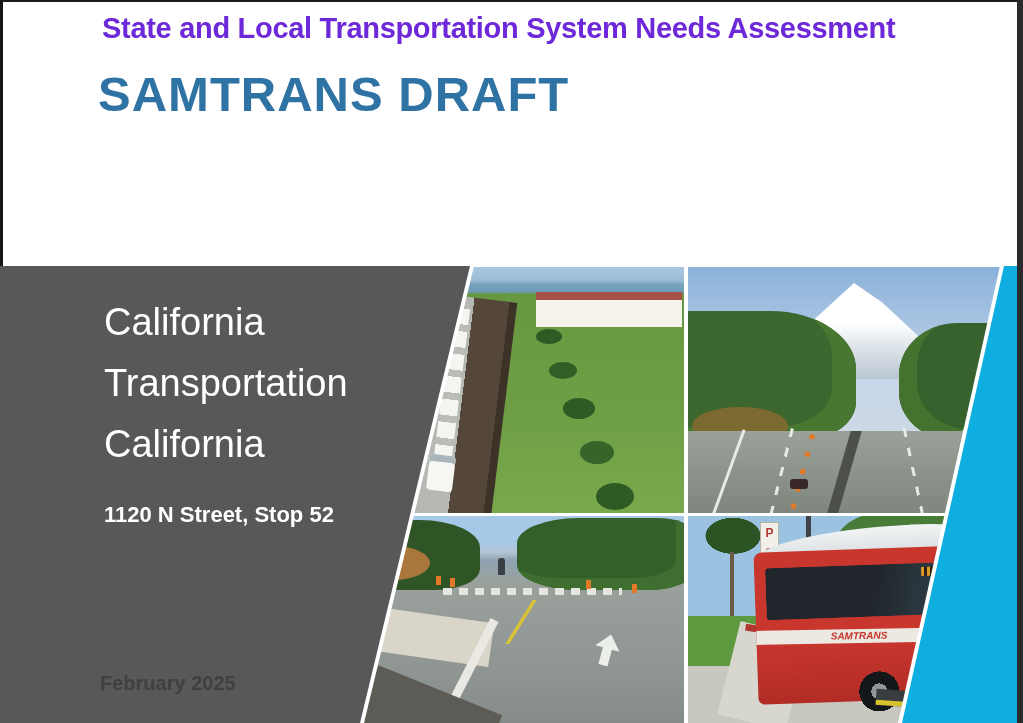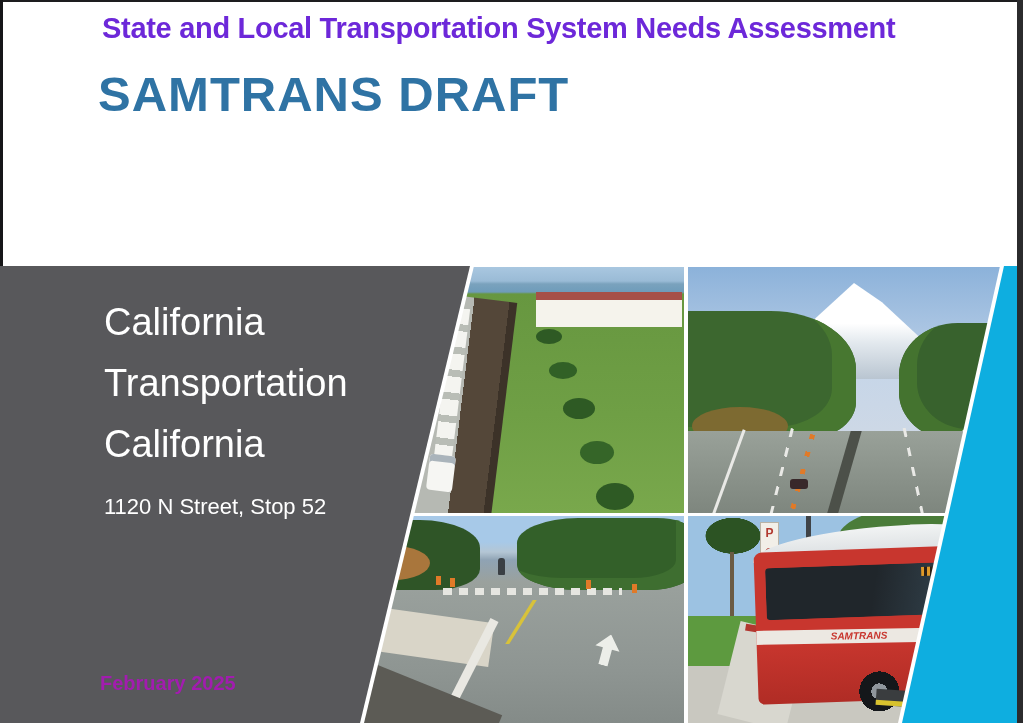--- a/index.html
+++ b/index.html
@@ -53,23 +53,23 @@
   }
   .cyan-panel{
     left:0; top:0; width:1023px; height:457px; background:#0eaee0; z-index:6;
     clip-path:polygon(1004px 0, 1017px 0, 1017px 457px, 902px 457px);
   }
 
   
   .org-text{left:104px; top:26px; z-index:7; color:#ffffff; width:340px;}
   .org-name{position:static; font-size:38px; font-weight:400; line-height:61px;}
   .org-name span{position:static; display:block;}
-  .org-addr{position:static; margin-top:16px; font-size:22px; font-weight:400; line-height:32px;}
+  .org-addr{position:static; margin-top:24px; font-size:22px; font-weight:700; line-height:32px;}
   .org-addr span{position:static; display:block;}
-  .org-date{left:100px; top:406px; z-index:7; color:#a21caf; font-size:20px; font-weight:700;}
+  .org-date{left:100px; top:406px; z-index:7; color:#404040; font-size:20px; font-weight:700;}
 
   
   #p-tl{background:linear-gradient(180deg,#a9c7e0 0,#9abbd6 14px,#7aa2bd 17px,#6f9cba 25px,#679740 27px,#6f9f45 60%,#79a84c 100%);}
   .tl-bldg-l{left:14px; top:20px; width:96px; height:42px; background:linear-gradient(180deg,#a65048 0 9px,#f3f1ea 9px);}
   .tl-bldg-r{left:196px; top:25px; width:146px; height:35px; background:linear-gradient(180deg,#a65048 0 8px,#f5f3ec 8px);}
   .tl-sidewalk{left:50px; top:30px; width:24px; height:232px; background:#d9d6ca; transform:rotate(7deg);}
   .tl-road{left:80px; top:24px; width:98px; height:246px; transform:rotate(7deg); transform-origin:top left;
            background:linear-gradient(90deg,#b6b9b3 0 56%,#544739 56% 92%,#3c3228 92%);}
   .tl-trucks{left:34px; top:12px; width:18px; height:148px;
              background:repeating-linear-gradient(180deg,#f4f4f0 0 16px,#b9bdb6 16px 23px);}

